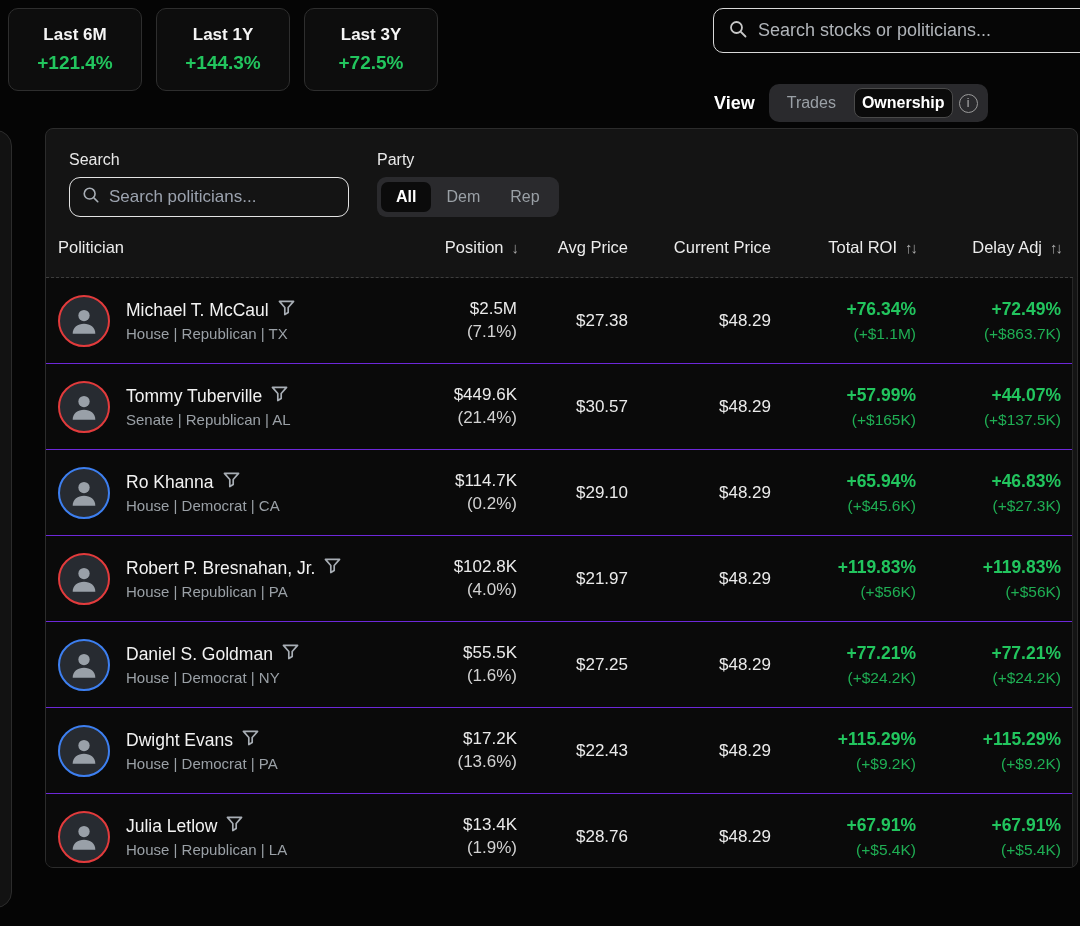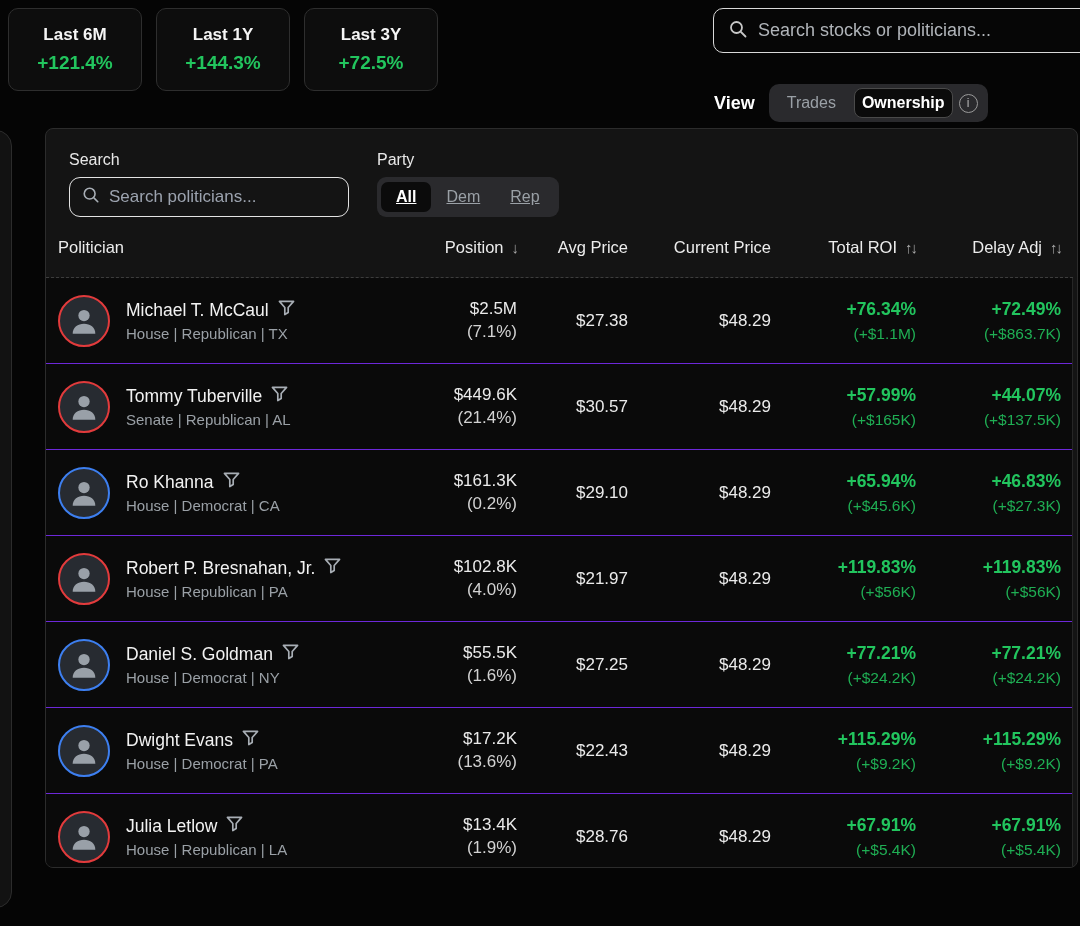--- a/index.html
+++ b/index.html
@@ -40,21 +40,21 @@
     background:#141414; border:1px solid var(--border); border-radius:8px; overflow:hidden; }
 
   .controls { display:flex; gap:28px; padding:22px 0 0 23px; }
   .control label { display:block; font-size:16px; color:#e8e8e8; margin-bottom:8px; }
   .mini-search { width:280px; height:40px; border:1.5px solid #e3e3e3; border-radius:11px;
     background:transparent; display:flex; align-items:center; padding:0 12px; gap:9px; }
   .mini-search input { flex:1; background:transparent; border:none; outline:none;
     font-size:17px; color:#e5e5e5; font-family:inherit; min-width:0; }
   .mini-search input::placeholder { color:#9ca3af; }
   .party-group { background:#2a2a2d; border-radius:9px; display:flex; align-items:center; padding:4px; height:40px; }
-  .party-item { font-size:16px; color:var(--muted); padding:6px 15px; border-radius:7px; cursor:pointer;text-decoration:underline; }
+  .party-item { font-size:16px; color:var(--muted); padding:6px 15px; border-radius:7px; cursor:pointer; }
   .party-item.selected { background:#0b0b0b; color:#fff; font-weight:bold; }
 
   
   .tbl { width:1027px; }
   .thead, .row { display:grid; grid-template-columns:378px 93px 111px 143px 145px 157px; align-items:center; }
   .thead { height:61px; border-bottom:1px dashed #3d3d3d; font-size:16.5px; color:#ececec; }
   .th { display:flex; justify-content:flex-end; align-items:center; gap:8px; white-space:nowrap; }
   .th.first { justify-content:flex-start; padding-left:12px; }
   .th.last { padding-right:12px;margin-left:32px; }
   .sort-glyph { color:#a8a8a8; font-size:15px; letter-spacing:-2px; }
@@ -249,21 +249,21 @@
           <span>
             <svg width="17" height="16" viewBox="0 0 18 17">
                     <path class="icon-stroke" d="M1.5 1.5h15L10.8 8v5.2l-3.6 2.3V8z"></path>
                   </svg>
           </span>
         </div>
         <div class="pol-meta">House | Democrat | CA</div>
       </div>
     </div>
     <div class="num two-line">
-      <div>$161.3K</div>
+      <div>$114.7K</div>
       <div class="sub">(0.2%)</div>
     </div>
     <div class="num">$29.10</div>
     <div class="num">$48.29</div>
     <div class="roi">
       <div class="pct">+65.94%</div>
       <div class="amt">(+$45.6K)</div>
     </div>
     <div class="roi last">
       <div class="pct">+46.83%</div>

